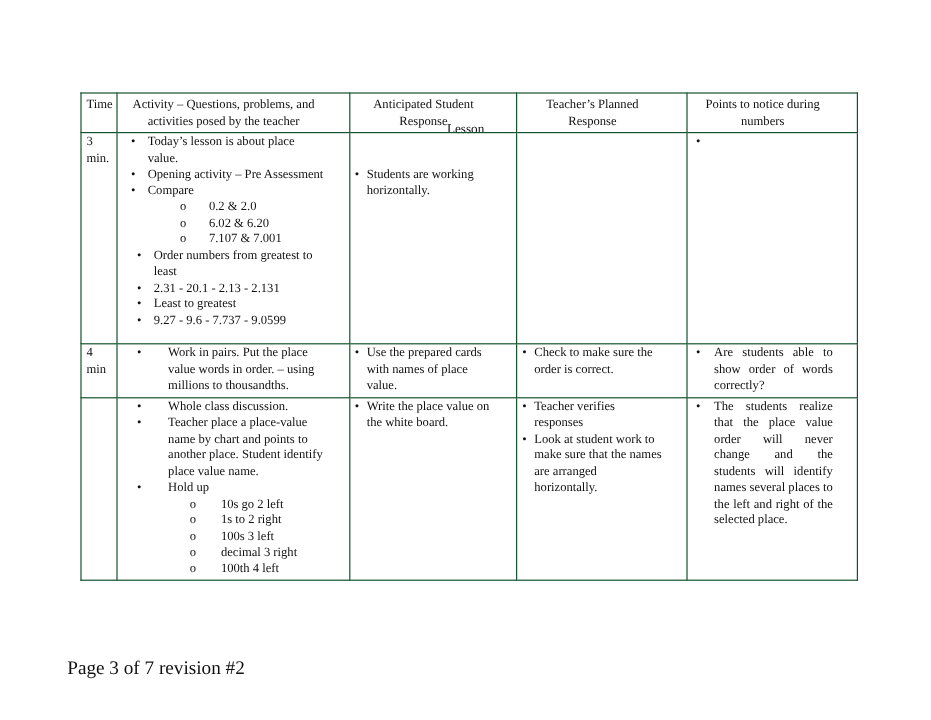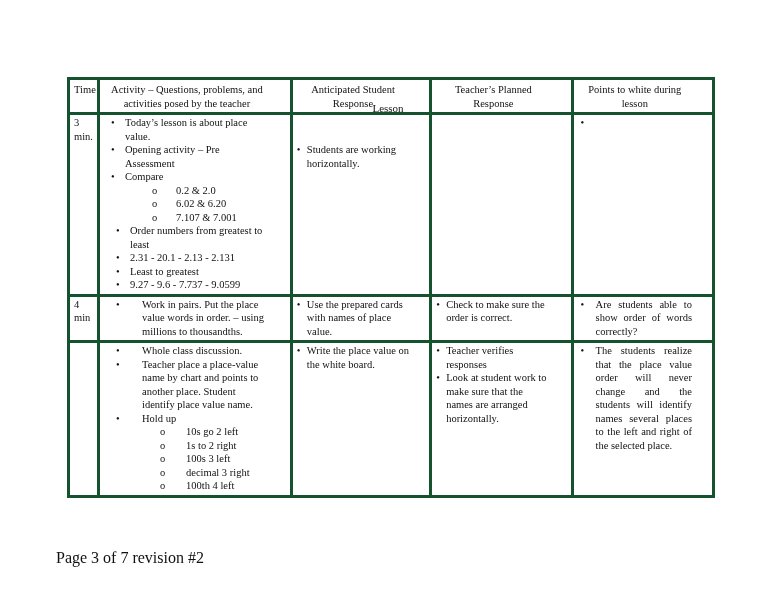--- a/index.html
+++ b/index.html
@@ -9,21 +9,21 @@
     font-size:10.5px; line-height:13.5px;
   }
   .doc-title {
     position:absolute; top:54px; left:0; width:776px; text-align:center; font-size:11px;margin-top:48px;
   }
   table.lesson {
     position:absolute; top:77px; left:67px; width:648px;
     border-collapse:collapse; table-layout:fixed;
   }
   table.lesson td, table.lesson th {
-    border:3px solid #14532d; vertical-align:top; padding:1px 20px 2px 4px;
+    border:1px solid #14532d; vertical-align:top; padding:1px 20px 2px 4px;
     font-weight:normal;
   }
   table.lesson th { text-align:center; padding-top:3px; padding-bottom:2px; }
   .col-time { width:28px; }
   .col-act { width:180px; }
   .col-ant { width:130px; }
   .col-tpr { width:132px; }
   .col-pts { width:132px; }
   td.time { text-align:right; padding-top:14px; }
   td.time.r2 { padding-top:1px; }
@@ -61,21 +61,21 @@
       <col class="col-ant">
       <col class="col-tpr">
       <col class="col-pts">
   </colgroup>
   <tbody>
       <tr>
     <th>Time</th>
     <th>Activity – Questions, problems, and activities posed by the teacher</th>
     <th>Anticipated Student Response</th>
     <th>Teacher’s Planned Response</th>
-    <th>Points to white during lesson</th>
+    <th>Points to notice during numbers</th>
   </tr>
 
   <tr style="height:176px;">
     <td class="time">3 min.</td>
     <td class="act r1">
       <ul>
         <li class="b">Today’s lesson is about place value.</li>
         <li class="b">Opening activity – Pre Assessment</li>
         <li class="b">Compare</li>
         <li class="o">0.2  &amp; 2.0</li>

